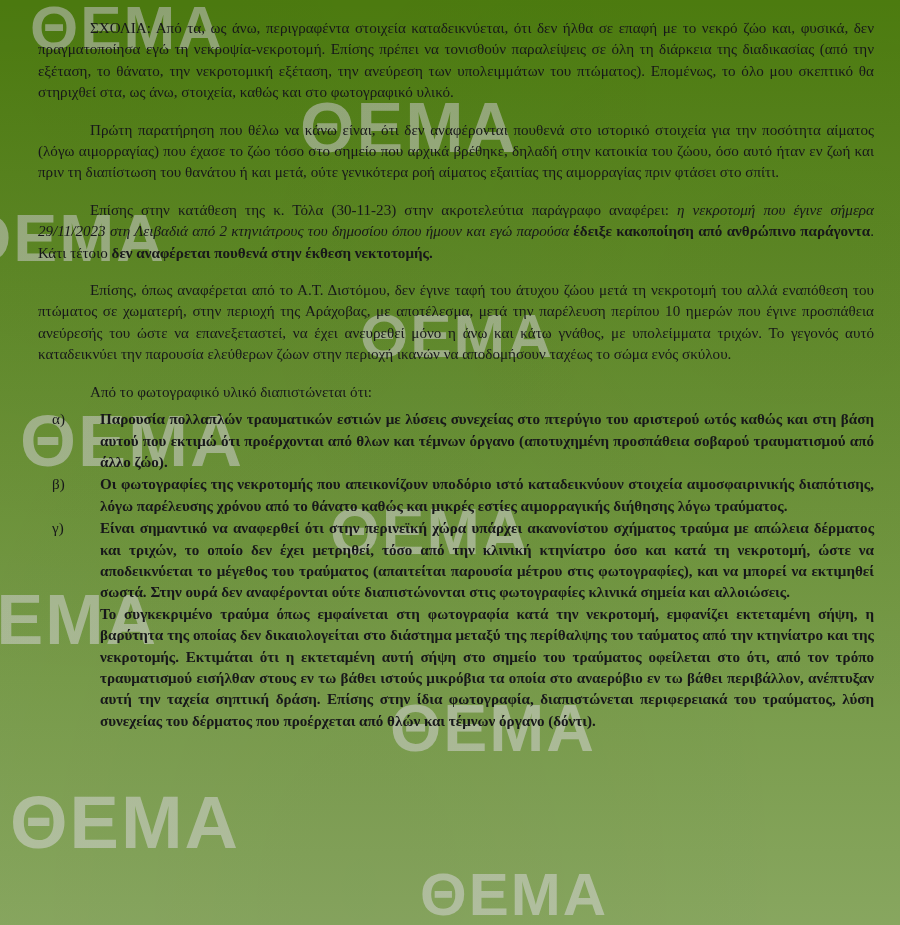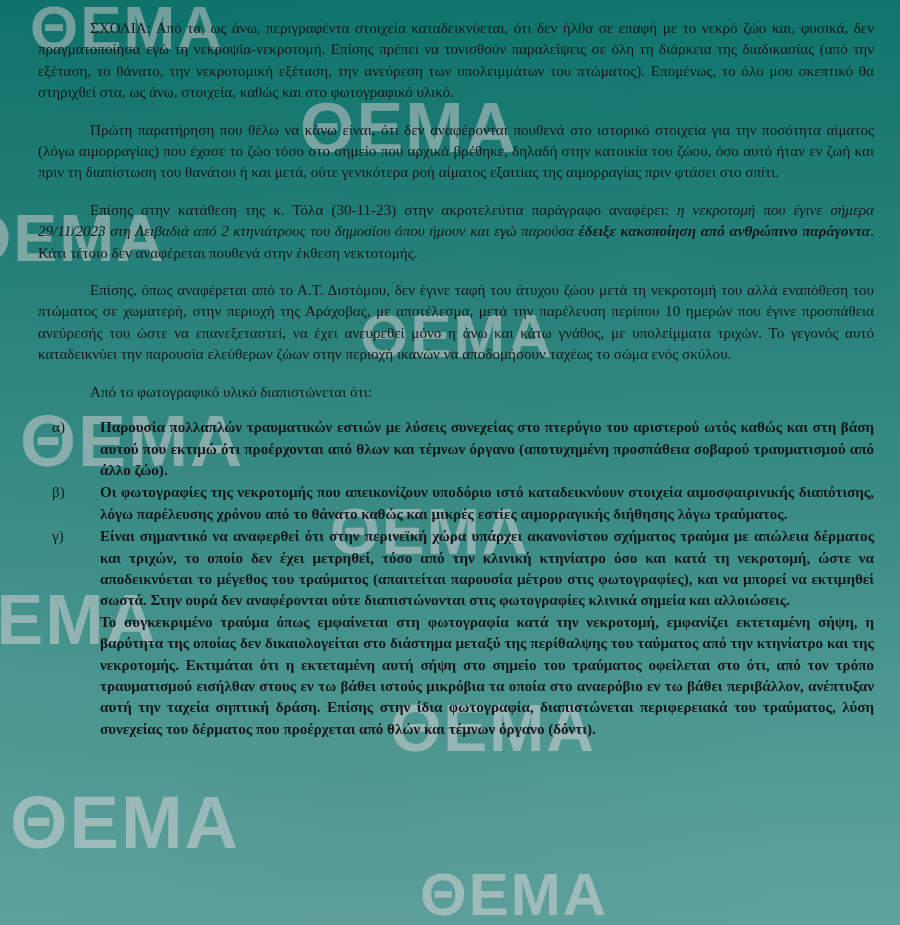--- a/index.html
+++ b/index.html
@@ -12,21 +12,21 @@
     height: 925px;
     background: #ffffff;
     font-family: "Liberation Serif", "DejaVu Serif", serif;
     overflow: hidden;
   }
 
   #page {
     position: relative;
     width: 900px;
     height: 925px;
-    background: #0f766e;
+    background: #4d7c0f;
     overflow: hidden;
   }
 
   
   #watermark-layer {
     position: absolute;
     inset: 0;
     overflow: hidden;
     pointer-events: none;
     z-index: 0;
@@ -73,25 +73,25 @@
     font-size: 15.1px;
     line-height: 21.4px;
     text-align: justify;
     text-justify: inter-word;
   }
 
   p.para {
     margin: 0 0 16px 0;
     text-indent: 52px;
   }
-  p.para.tight { margin-bottom: 14px; }
+  p.para.tight { margin-bottom: 6px; }
 
   .it { font-style: italic; }
-  .bd { font-weight: 400; }
-  .bd-it { font-weight: 700; font-style: italic; }
+  .bd { font-weight: 700; }
+  .bd-it { font-weight: 700; }
 
   
   ol.lettered {
     list-style: none;
     margin: 0;
     padding: 0;
   }
   ol.lettered > li {
     position: relative;
     padding-left: 62px;

